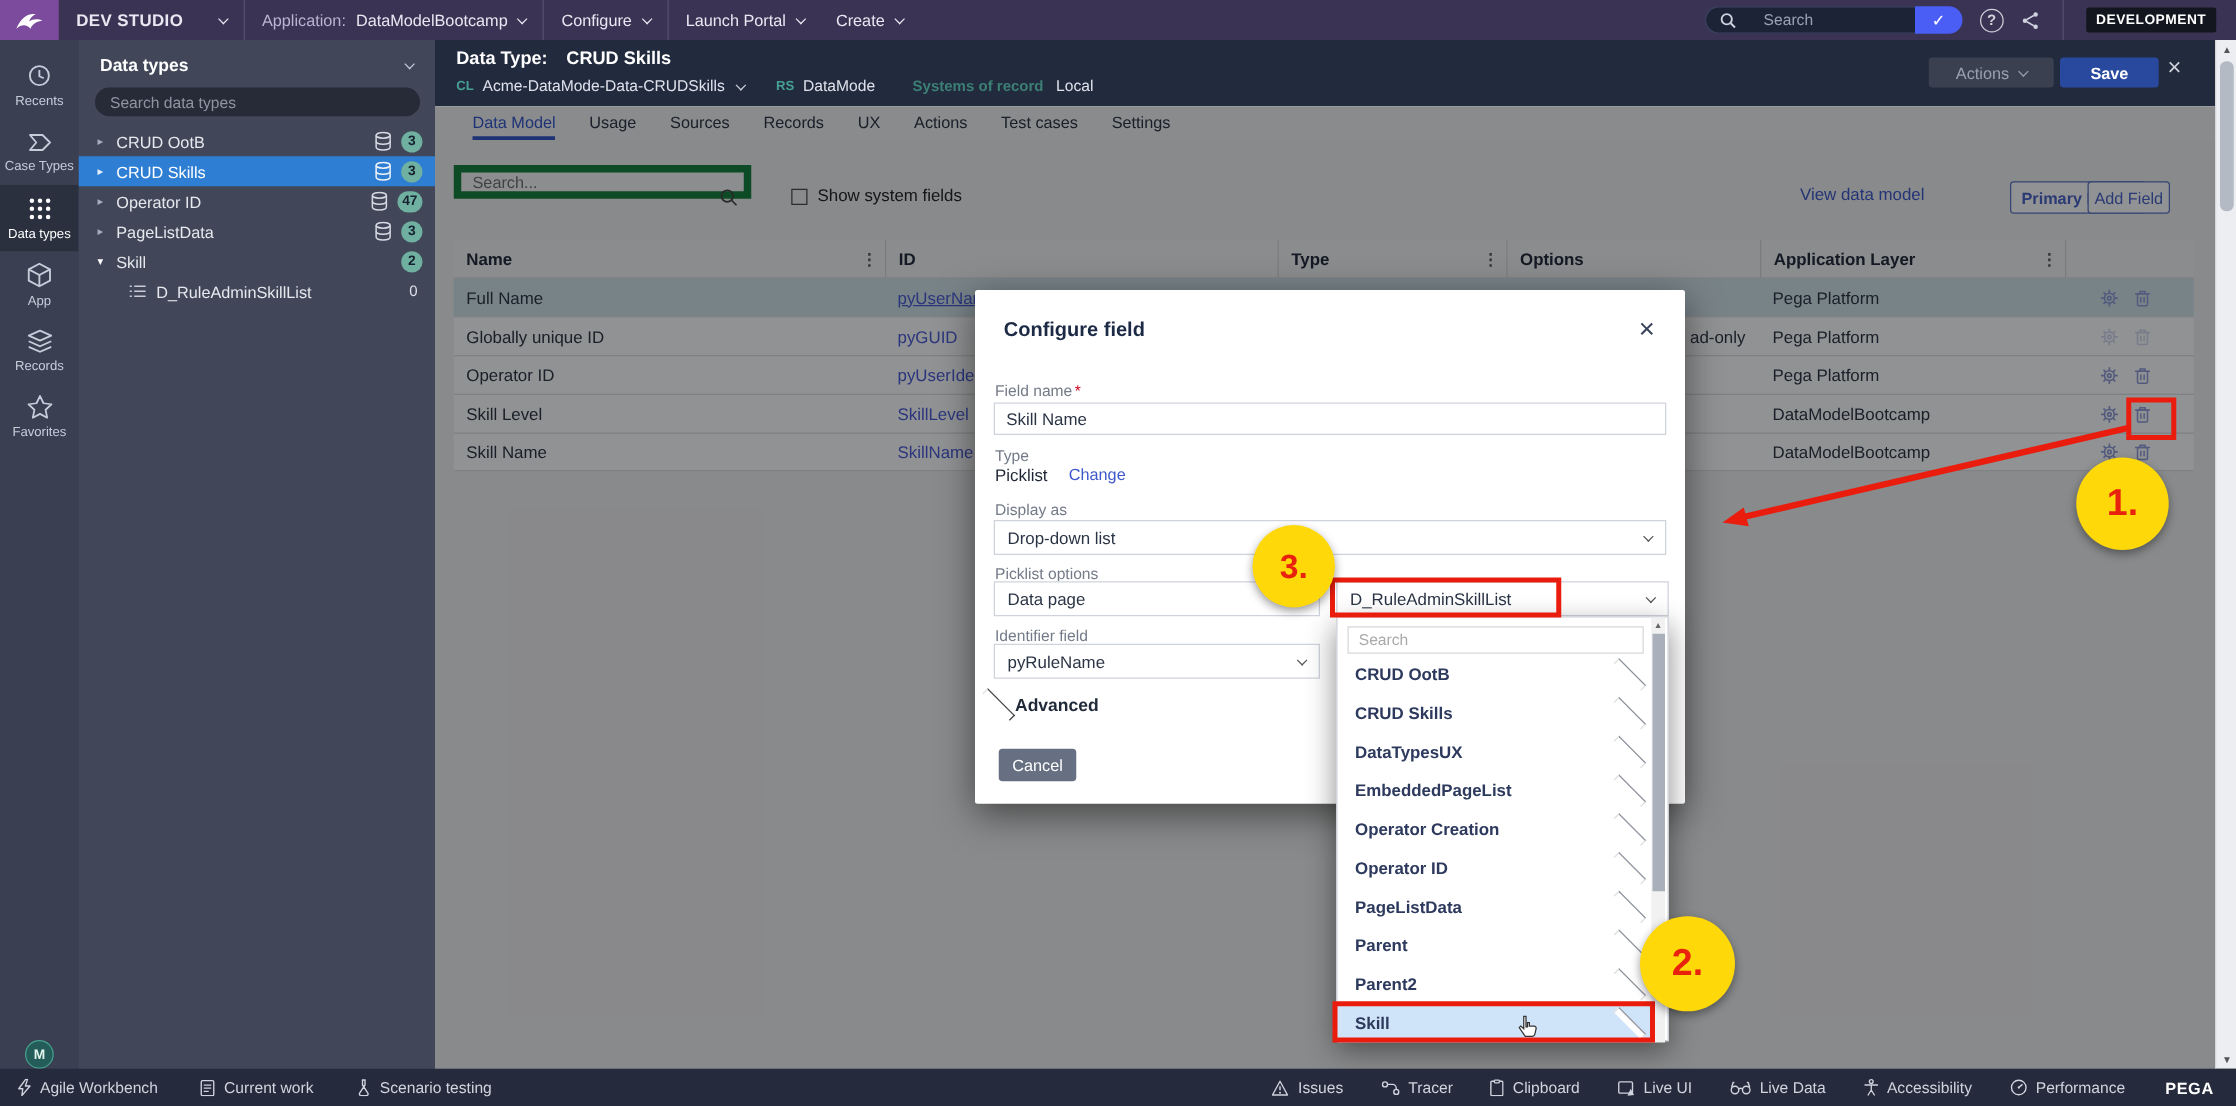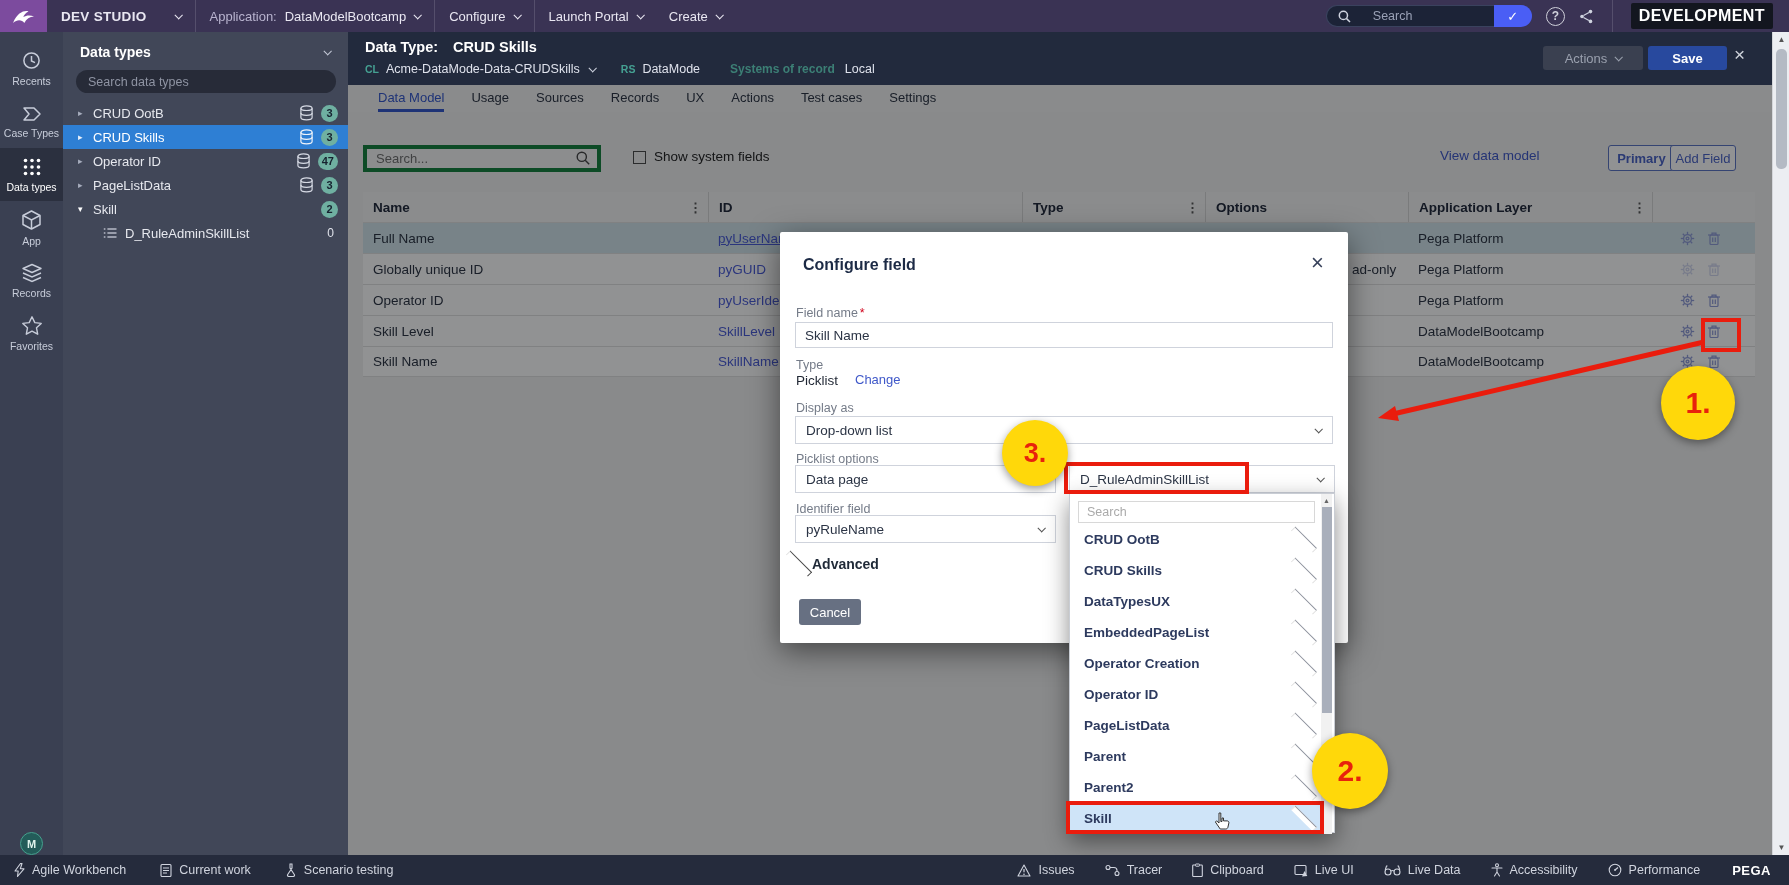--- a/index.html
+++ b/index.html
@@ -15,21 +15,21 @@
   .tb-item { display:flex; align-items:center; gap:8px; cursor:pointer; }
   .chv { display:inline-block; width:6px; height:6px; border-right:1.6px solid currentColor; border-bottom:1.6px solid currentColor; transform:rotate(45deg) translateY(-1px); }
   .chv.r { transform:rotate(-45deg); }
   .muted { color:#b9b4cf; }
   .tb-right { margin-left:auto; display:flex; align-items:center; gap:14px; padding-right:16px; }
   .searchwrap { display:flex; align-items:center; }
   .tb-search { width:168px; height:22px; background:#1c2337; border:1px solid #3a425e; border-right:none; border-radius:11px 0 0 11px; color:#dfe3ef; font-size:12.5px; padding:0 26px 0 46px; outline:none; }
   .tb-search::placeholder { color:#9aa1b6; }
   .tb-go { width:38px; height:22px; border-radius:0 11px 11px 0; background:#4a5ef5; color:#fff; display:flex; align-items:center; justify-content:center; font-size:13px; cursor:pointer; }
   .helpc { width:19px; height:19px; border-radius:50%; border:1.5px solid #cfd0da; color:#cfd0da; font-size:12px; font-weight:bold; display:flex; align-items:center; justify-content:center; cursor:pointer; }
-  .devbadge { background:#13161f; color:#fff; font-weight:bold; font-size:16px; letter-spacing:.4px; padding:4px 8px; border-radius:2px; }
+  .devbadge { background:#13161f; color:#fff; font-weight:bold; font-size:11px; letter-spacing:.4px; padding:4px 8px; border-radius:2px; }
 
   
   .rail { position:absolute; left:0; top:32px; width:63px; height:823px; background:#3a4052; color:#c7ccd9; }
   .rail-item { height:53px; display:flex; flex-direction:column; align-items:center; justify-content:center; gap:4px; font-size:10.5px; cursor:pointer; }
   .rail-item.active { background:#2b303f; color:#fff; }
   .avatar { position:absolute; left:20px; top:800px; width:23px; height:23px; border-radius:50%; background:#235c59; border:1px solid #46a08e; color:#dff3ec; font-size:11px; font-weight:bold; display:flex; align-items:center; justify-content:center; }
 
   
   .panel { position:absolute; left:63px; top:32px; width:285px; height:823px; background:#414758; color:#e6e8ee; }
   .panel-title { display:flex; align-items:center; justify-content:space-between; padding:12px 18px 8px 17px; font-weight:bold; font-size:14px; color:#fff; }
@@ -56,21 +56,21 @@
   .tag { color:#45a092; font-weight:bold; font-size:10.5px; margin-right:7px; }
   .sor { color:#3c7f75; font-weight:bold; font-size:12px; }
   .btn-actions { position:absolute; left:1195px; top:14px; width:100px; height:24px; background:#3a4050; border-radius:3px; color:#9aa0ae; font-size:13px; display:flex; align-items:center; justify-content:center; gap:8px; cursor:pointer; }
   .btn-save { position:absolute; left:1300px; top:14px; width:79px; height:24px; background:#28499e; border-radius:3px; color:#fff; font-size:13px; font-weight:bold; display:flex; align-items:center; justify-content:center; cursor:pointer; }
   .ph-close { position:absolute; left:1386px; top:12px; font-size:19px; color:#cfd3db; cursor:pointer; }
   .tabs { position:absolute; left:0; top:53px; width:1424px; height:27px; background:#f2f2f3; display:flex; align-items:stretch; padding-left:30px; gap:27px; font-size:13px; color:#2b3342; }
   .tab { display:flex; align-items:center; cursor:pointer; border-bottom:3px solid transparent; }
   .tab.active { color:#3356cc; border-bottom-color:#3356cc; }
 
   .content { position:absolute; left:0; top:80px; width:1424px; height:743px; }
-  .c-search { position:absolute; left:15px; top:33px; width:238px; height:27px; border:4px solid #15803d; background:#f7f7f7; font-size:13px; color:#555; padding:0 30px 0 9px; outline:none; }
+  .c-search { position:absolute; left:15px; top:20px; width:238px; height:27px; border:6px solid #15803d; background:#f7f7f7; font-size:13px; color:#555; padding:0 30px 0 9px; outline:none; }
   .c-search::placeholder { color:#6f6f6f; }
   .c-mag { position:absolute; left:228px; top:39px; }
   .cbox { position:absolute; left:285px; top:39px; width:13px; height:13px; border:1.4px solid #4a4a4a; background:transparent; cursor:pointer; }
   .cbox-lbl { position:absolute; left:306px; top:37px; font-size:13.5px; color:#222; }
   .link { color:#3f58c9; font-size:13.5px; cursor:pointer; }
   .vdm { position:absolute; left:1092px; top:36px; }
   .obtn { position:absolute; height:26px; border:1px solid #5b74c4; border-radius:3px; background:#fff; color:#4a63c8; font-size:13px; display:flex; align-items:center; justify-content:center; cursor:pointer; }
 
   .thead { position:absolute; left:15px; top:80px; width:1392px; height:30px; display:flex; background:#f4f4f4; font-weight:bold; font-size:13.5px; color:#20283a; }
   .th { display:flex; align-items:center; padding-left:10px; position:relative; }

